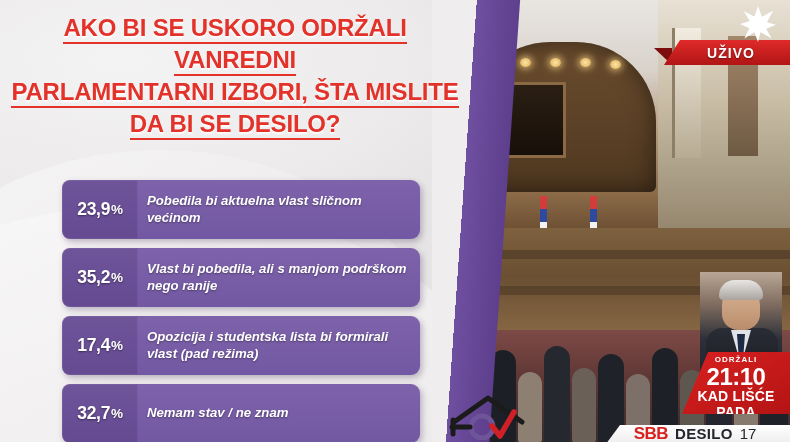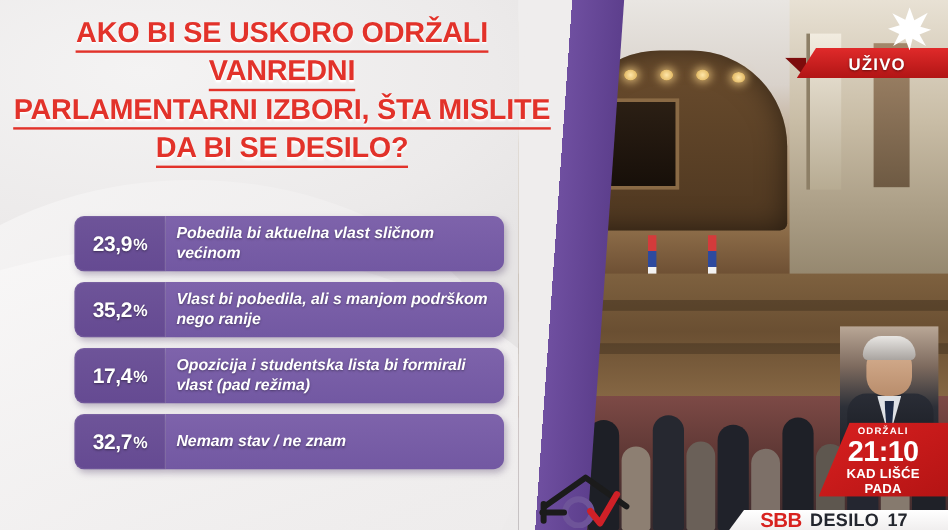--- a/index.html
+++ b/index.html
@@ -56,21 +56,21 @@
     font-size:21px;font-weight:bold;font-style:italic;
     color:#20243a;
     border-bottom:2px solid #20243a;
     padding-bottom:1px;
     text-shadow:0 1px 1px rgba(255,255,255,.8);
   }
 
   
   .rows{position:absolute;left:0;top:180px;width:478px;z-index:6;}
   .row{
-    position:relative;height:46px;margin-bottom:9px;margin-left:62px;width:358px;
+    position:relative;height:59px;margin-bottom:9px;margin-left:62px;width:358px;
     display:flex;align-items:stretch;
     filter:drop-shadow(2px 3px 3px rgba(90,70,110,.38));
   }
   .row .pct{
     flex:0 0 76px;
     background:linear-gradient(180deg,#6e5499 0%,#654a92 100%);
     border-radius:8px 0 0 8px;
     display:flex;align-items:center;justify-content:center;
     color:#ffffff;font-size:17.5px;font-weight:bold;
     letter-spacing:-0.3px;
@@ -198,33 +198,33 @@
 
   
   .tonight{
     position:absolute;right:0;top:352px;width:108px;height:62px;z-index:9;
     background:linear-gradient(150deg,#d92020 0%,#b41414 100%);
     clip-path:polygon(26px 0,108px 0,108px 62px,0 62px);
     color:#fff;text-align:center;padding-top:2px;box-sizing:border-box;
   }
   .tonight .t1{font-size:8px;font-weight:bold;letter-spacing:1px;margin-top:1px;}
   .tonight .t2{font-size:24px;font-weight:bold;line-height:1.05;letter-spacing:-0.5px;}
-  .tonight .t3{font-size:11px;font-weight:bold;line-height:1.12;letter-spacing:.2px;}
+  .tonight .t3{font-size:14px;font-weight:bold;line-height:1.12;letter-spacing:.2px;}
 
   
   .chanbar{
     position:absolute;right:0;bottom:0;width:190px;height:17px;z-index:10;
     background:linear-gradient(180deg,#ffffff,#f0eeee);
     clip-path:polygon(20px 0,190px 0,190px 27px,0 27px);
     display:flex;align-items:center;justify-content:center;gap:7px;
     box-shadow:0 -1px 3px rgba(0,0,0,.25);
   }
   .chanbar .sbb{color:#d8221f;font-size:17px;font-weight:bold;letter-spacing:-0.5px;}
   .chanbar .kanal{color:#23262e;font-size:15px;font-weight:bold;letter-spacing:.3px;}
-  .chanbar .num{color:#23262e;font-size:15px;font-weight:bold;text-align:center;}
+  .chanbar .num{color:#23262e;font-size:15px;font-weight:normal;text-align:center;}
 </style>
 </head>
 <body>
 
 <div id="screen">
 
   <div class="panel">
     <div class="panel-swirl"></div>
     <div class="panel-swirl2"></div>
   </div>

